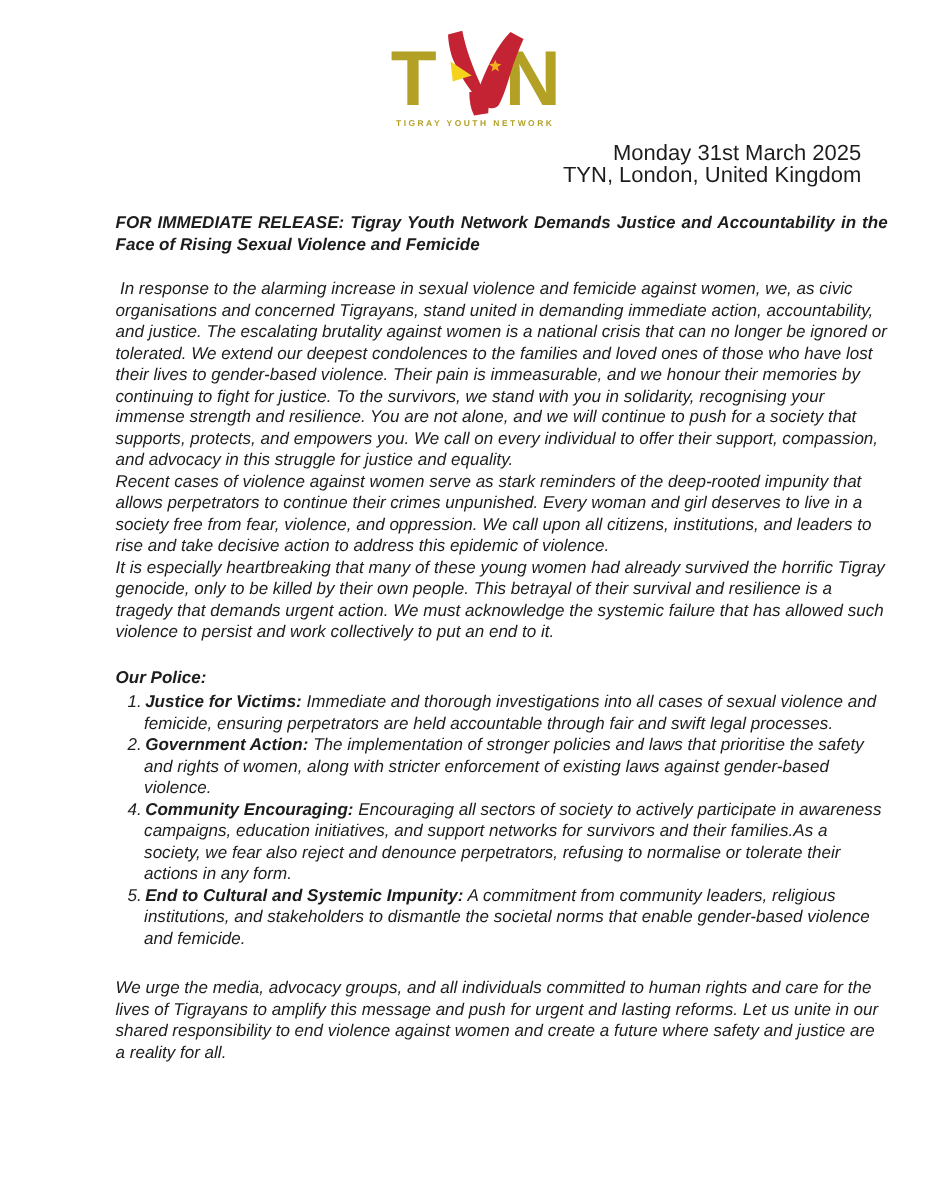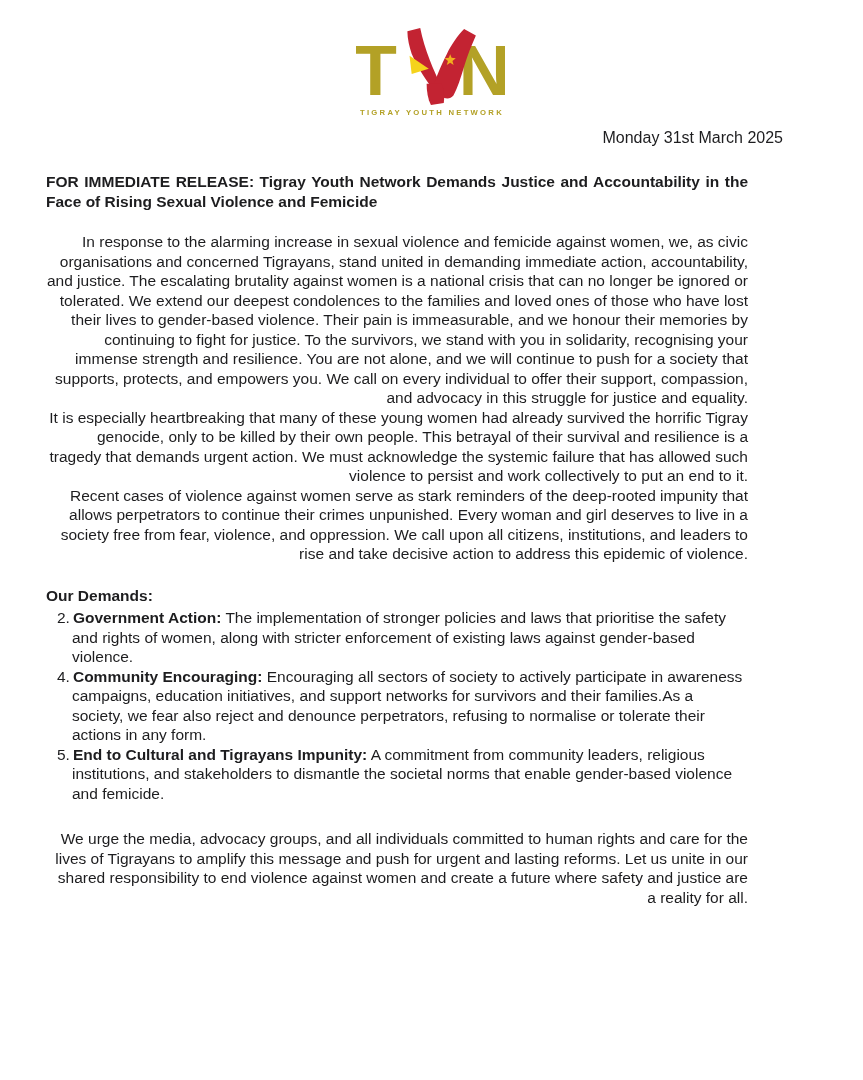--- a/index.html
+++ b/index.html
@@ -16,43 +16,44 @@
   
   .header { padding-top: 28px; }
   .logo-wrap { text-align: center; }
   .logo-wrap svg { display: inline-block; }
 
   .dateline {
     width: 702px;
     margin-left: 81px;
     margin-top: 6px;
     text-align: right;
-    font-size: 16px;
+    font-size: 20px;
     line-height: 20px;
     color: #1d1d1f;
   }
 
   
   .content {
-    margin-left: 46px;
+    margin-left: 105px;
     width: 702px;
     font-size: 15.5px;
     line-height: 19.5px;
+    font-style: italic;
   }
 
   .headline {
     font-size: 15.5px;
     line-height: 19.5px;
     font-weight: bold;
     margin: 24px 0 0 0;
     text-align: justify;
   }
 
   .body-block { margin-top: 21px; }
-  .para { margin: 0; text-align: right; }
+  .para { margin: 0; }
   .para.lead-space { text-indent: 4px; }
 
   .demands-heading {
     font-size: 15.5px;
     line-height: 19.5px;
     font-weight: bold;
     margin: 22px 0 0 0;
   }
   .demands-list { margin-top: 3px; }
   .demand {
@@ -87,41 +88,44 @@
         <polygon points="50,26 68,38 52,43" fill="#f5d31c"></polygon>
 
         <polygon fill="#f2b01e" points="88,24.5 89.3,27.8 93.2,28.3 90.1,30.7 91.2,34.5 88,32.5 84.8,34.5 85.9,30.7 82.8,28.3 86.7,27.8"></polygon>
 
         <text x="71" y="81" text-anchor="middle" font-family="Liberation Sans, sans-serif" font-weight="bold" font-size="7.2" letter-spacing="2.1" fill="#b3a126">TIGRAY YOUTH NETWORK</text>
       </svg>
     </div>
 
     <div class="dateline">
       <div>Monday 31st March 2025</div>
+      <div>TYN, London, United Kingdom</div>
     </div>
   </header>
 
   <main class="content">
 
     <h1 class="headline">FOR IMMEDIATE RELEASE: Tigray Youth Network Demands Justice and Accountability in the Face of Rising Sexual Violence and Femicide</h1>
 
     <div class="body-block">
       <p class="para lead-space">In response to the alarming increase in sexual violence and femicide against women, we, as civic organisations and concerned Tigrayans, stand united in demanding immediate action, accountability, and justice. The escalating brutality against women is a national crisis that can no longer be ignored or tolerated. We extend our deepest condolences to the families and loved ones of those who have lost their lives to gender-based violence. Their pain is immeasurable, and we honour their memories by continuing to fight for justice. To the survivors, we stand with you in solidarity, recognising your immense strength and resilience. You are not alone, and we will continue to push for a society that supports, protects, and empowers you. We call on every individual to offer their support, compassion, and advocacy in this struggle for justice and equality.</p>
+      <p class="para">Recent cases of violence against women serve as stark reminders of the deep-rooted impunity that allows perpetrators to continue their crimes unpunished. Every woman and girl deserves to live in a society free from fear, violence, and oppression. We call upon all citizens, institutions, and leaders to rise and take decisive action to address this epidemic of violence.</p>
       <p class="para">It is especially heartbreaking that many of these young women had already survived the horrific Tigray genocide, only to be killed by their own people. This betrayal of their survival and resilience is a tragedy that demands urgent action. We must acknowledge the systemic failure that has allowed such violence to persist and work collectively to put an end to it.</p>
-      <p class="para">Recent cases of violence against women serve as stark reminders of the deep-rooted impunity that allows perpetrators to continue their crimes unpunished. Every woman and girl deserves to live in a society free from fear, violence, and oppression. We call upon all citizens, institutions, and leaders to rise and take decisive action to address this epidemic of violence.</p>
     </div>
 
-    <h2 class="demands-heading">Our Demands:</h2>
+    <h2 class="demands-heading">Our Police:</h2>
 
     <div class="demands-list">
+      <div class="demand"><span class="dnum">1.</span><span class="dtitle">Justice for Victims:</span>
+        <span class="dtext">Immediate and thorough investigations into all cases of sexual violence and femicide, ensuring perpetrators are held accountable through fair and swift legal processes.</span></div>
       <div class="demand"><span class="dnum">2.</span><span class="dtitle">Government Action:</span>
         <span class="dtext">The implementation of stronger policies and laws that prioritise the safety and rights of women, along with stricter enforcement of existing laws against gender-based violence.</span></div>
       <div class="demand"><span class="dnum">4.</span><span class="dtitle">Community Encouraging:</span>
         <span class="dtext">Encouraging all sectors of society to actively participate in awareness campaigns, education initiatives, and support networks for survivors and their families.As a society, we fear also reject and denounce perpetrators, refusing to normalise or tolerate their actions in any form.</span></div>
-      <div class="demand"><span class="dnum">5.</span><span class="dtitle">End to Cultural and Tigrayans Impunity:</span>
+      <div class="demand"><span class="dnum">5.</span><span class="dtitle">End to Cultural and Systemic Impunity:</span>
         <span class="dtext">A commitment from community leaders, religious institutions, and stakeholders to dismantle the societal norms that enable gender-based violence and femicide.</span></div>
     </div>
 
     <div class="closing">
       <p class="para">We urge the media, advocacy groups, and all individuals committed to human rights and care for the lives of Tigrayans to amplify this message and push for urgent and lasting reforms. Let us unite in our shared responsibility to end violence against women and create a future where safety and justice are a reality for all.</p>
     </div>
 
   </main>
 </div>
 

